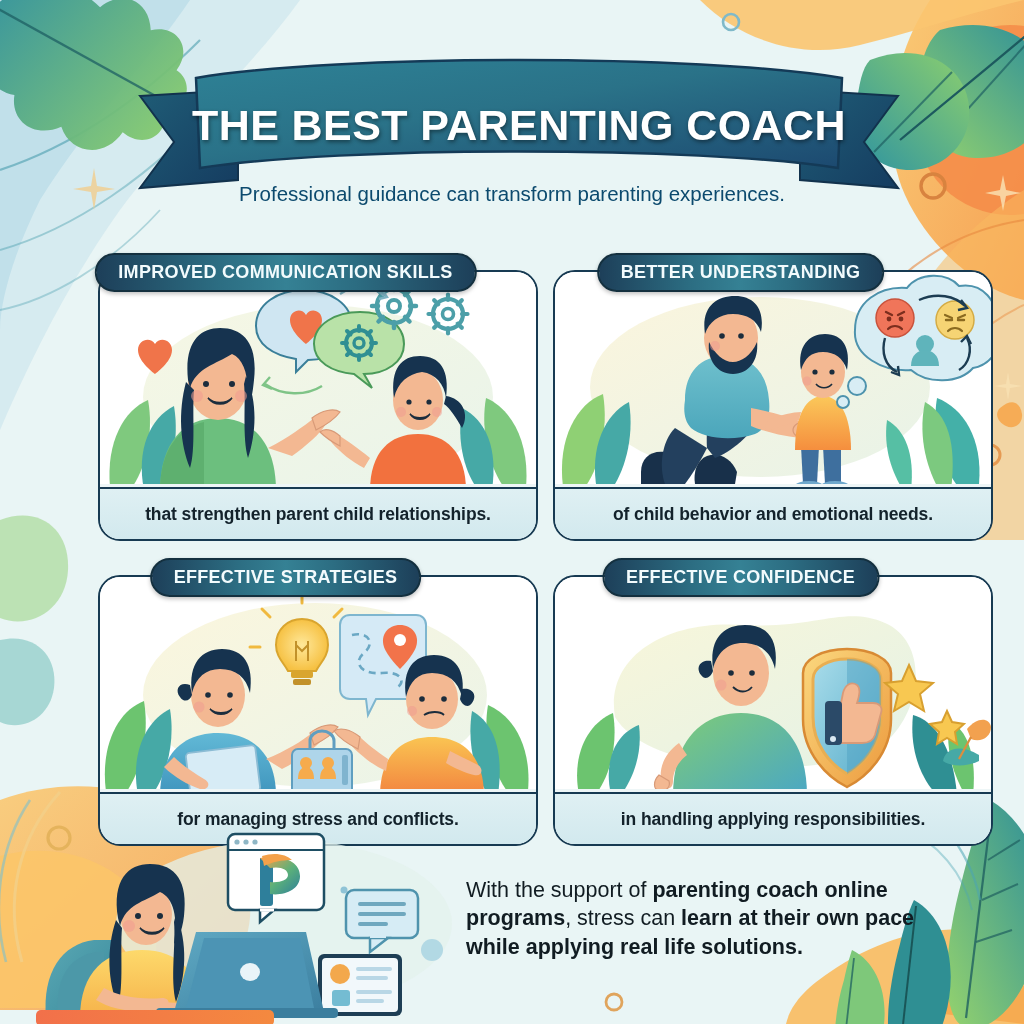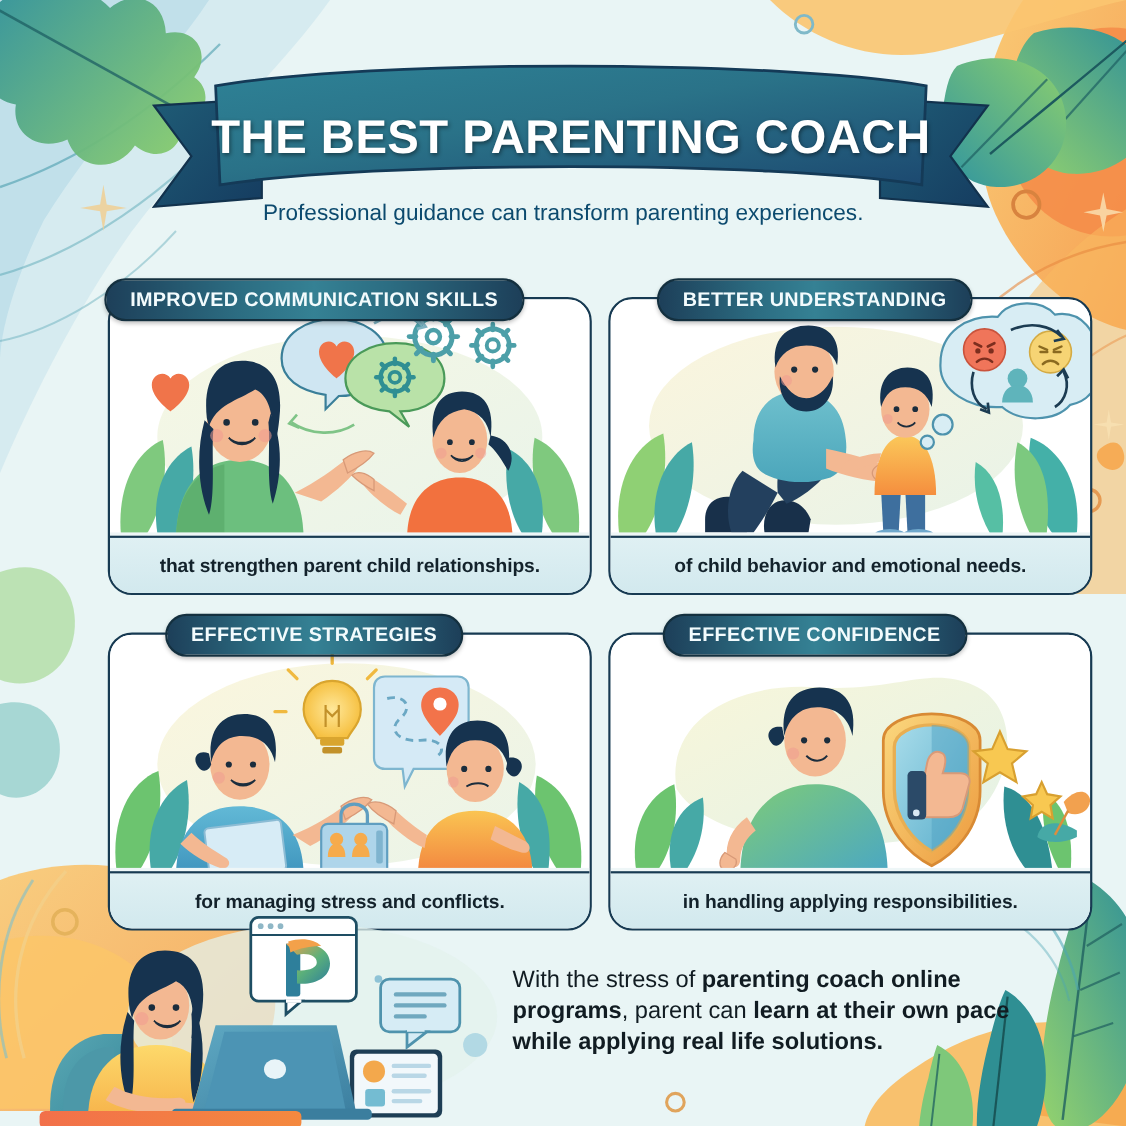--- a/index.html
+++ b/index.html
@@ -659,14 +659,14 @@
     <path d="M336,104 L352,104" stroke="#d6ecf5" stroke-width="4"></path>
     <rect x="324" y="70" width="48" height="4" rx="2" fill="#6fa8bf"></rect>
     <rect x="324" y="80" width="48" height="4" rx="2" fill="#6fa8bf"></rect>
     <rect x="324" y="90" width="30" height="4" rx="2" fill="#6fa8bf"></rect>
 
     <rect x="2" y="178" width="238" height="16" rx="5" fill="url(#fDesk)"></rect>
   </svg>
 </div>
 
 <div class="footer-text">
-  <span>With the stress of </span><b>parenting coach online programs</b><span>, parent can </span><b>learn at their own pace while applying real life solutions.</b>
+  <span>With the support of </span><b>parenting coach online programs</b><span>, stress can </span><b>learn at their own pace while applying real life solutions.</b>
 </div>
 
 </body></html>

